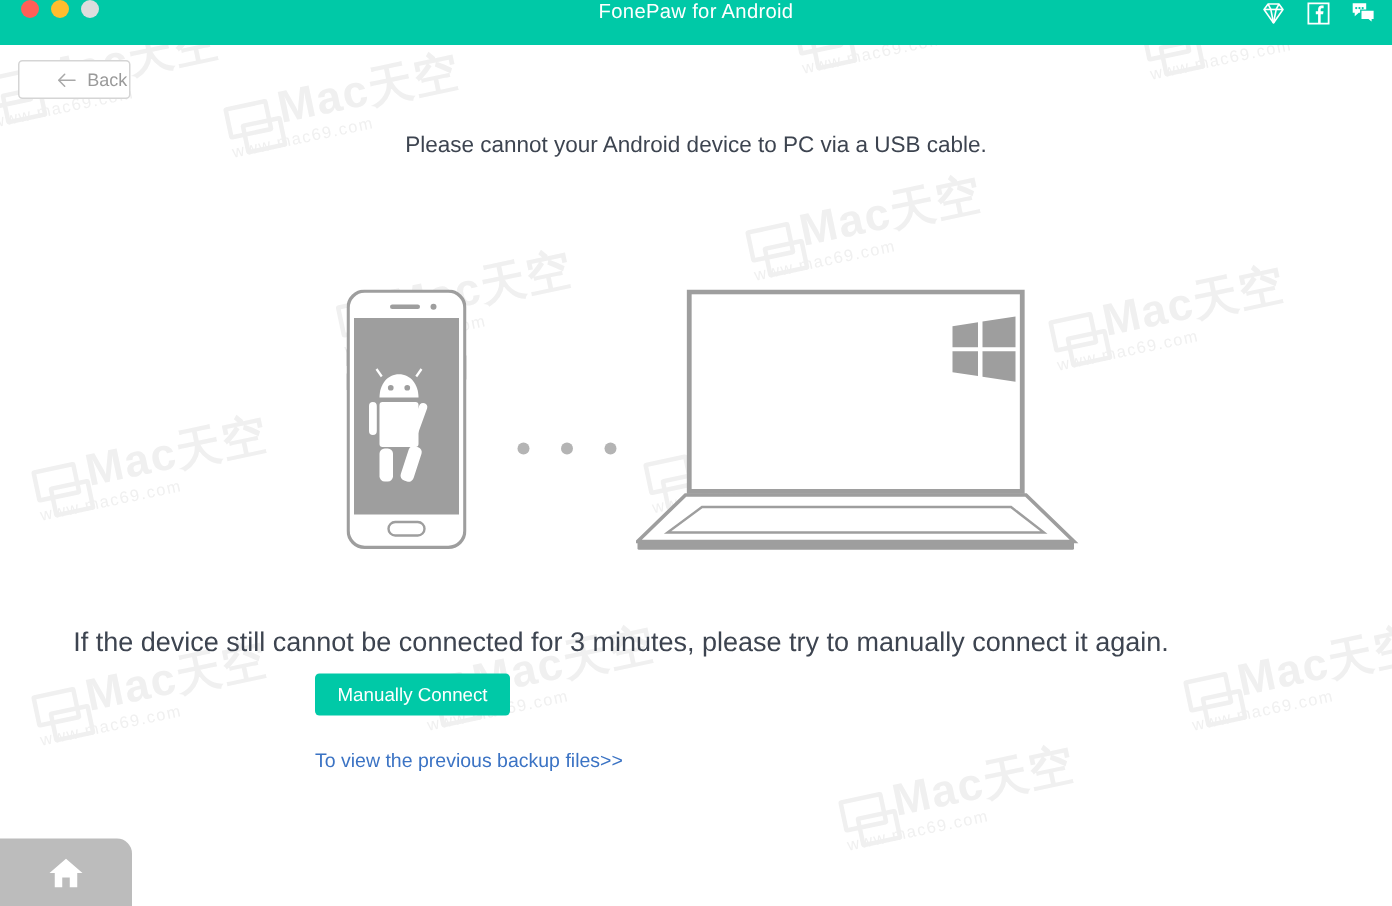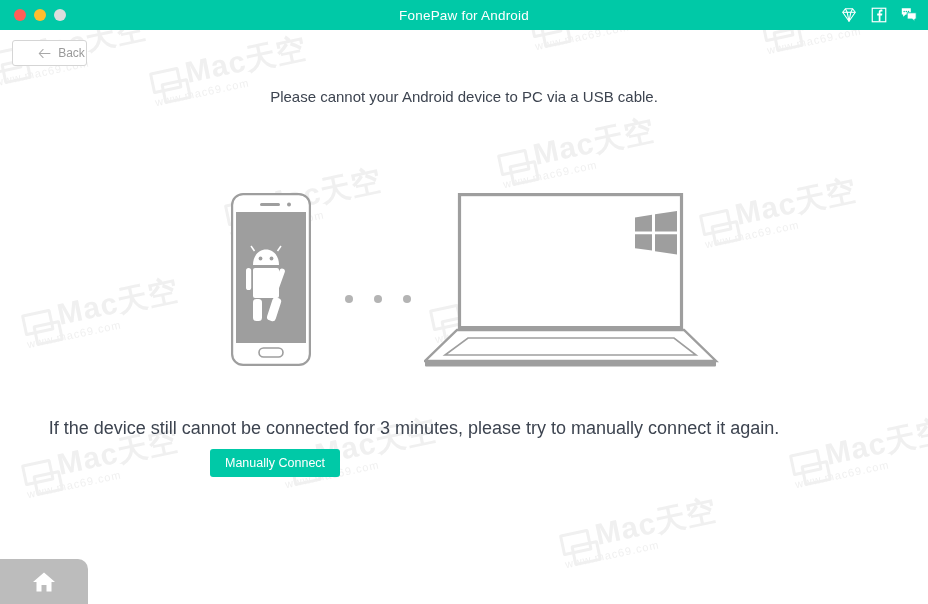--- a/index.html
+++ b/index.html
@@ -36,21 +36,21 @@
     content:""; position:absolute; left:6px; top:10px; width:22px; height:15px;
     border:3px solid #f0f0f0; border-radius:2px; background:transparent;
   }
   .wm-a { transform:rotate(-12deg); }
 
   
   .titlebar {
     position:absolute; top:0; left:0; width:928px; height:30px;
     background:#00c9a7;
     z-index:20;
-    display:flex; align-items:center;
+    display:flex; align-items:flex-start;
   }
   .traffic { display:flex; gap:8px; margin-left:14px; }
   .tl { width:12px; height:12px; border-radius:50%; }
   .tl-red { background:#ff5f57; }
   .tl-yellow { background:#ffbd2e; }
   .tl-grey { background:#dddddd; }
   .title-text {
     position:absolute; left:0; right:0; text-align:center;
     color:#ffffff; font-size:13.5px; font-weight:400; letter-spacing:0.2px;
   }
@@ -280,20 +280,21 @@
       <path d="M33 137 L260 137 L292 168 L1 168 Z" stroke="#9e9e9e" stroke-width="2.4" fill="#ffffff"></path>
       <path d="M44 145 L250 145 L272 162 L21 162 Z" stroke="#9e9e9e" stroke-width="1.6" fill="#ffffff"></path>
       <rect x="1" y="168" width="291" height="5.5" rx="1" fill="#9e9e9e"></rect>
     </svg>
   </div>
 
   <div class="hint">If the device still cannot be connected for 3 minutes, please try to manually connect it again.</div>
 
   <button class="connect-btn">Manually Connect</button>
 
+  <a class="backup-link">To view the previous backup files&gt;&gt;</a>
 
   <div class="home-badge">
     <svg class="home-icon" viewBox="0 0 24 22">
       <path d="M12 1.5 L23 11 L19.5 11 L19.5 20.5 L14.5 20.5 L14.5 14 L9.5 14 L9.5 20.5 L4.5 20.5 L4.5 11 L1 11 Z" fill="#ffffff"></path>
     </svg>
   </div>
 
 </div>
 
 </body></html>

